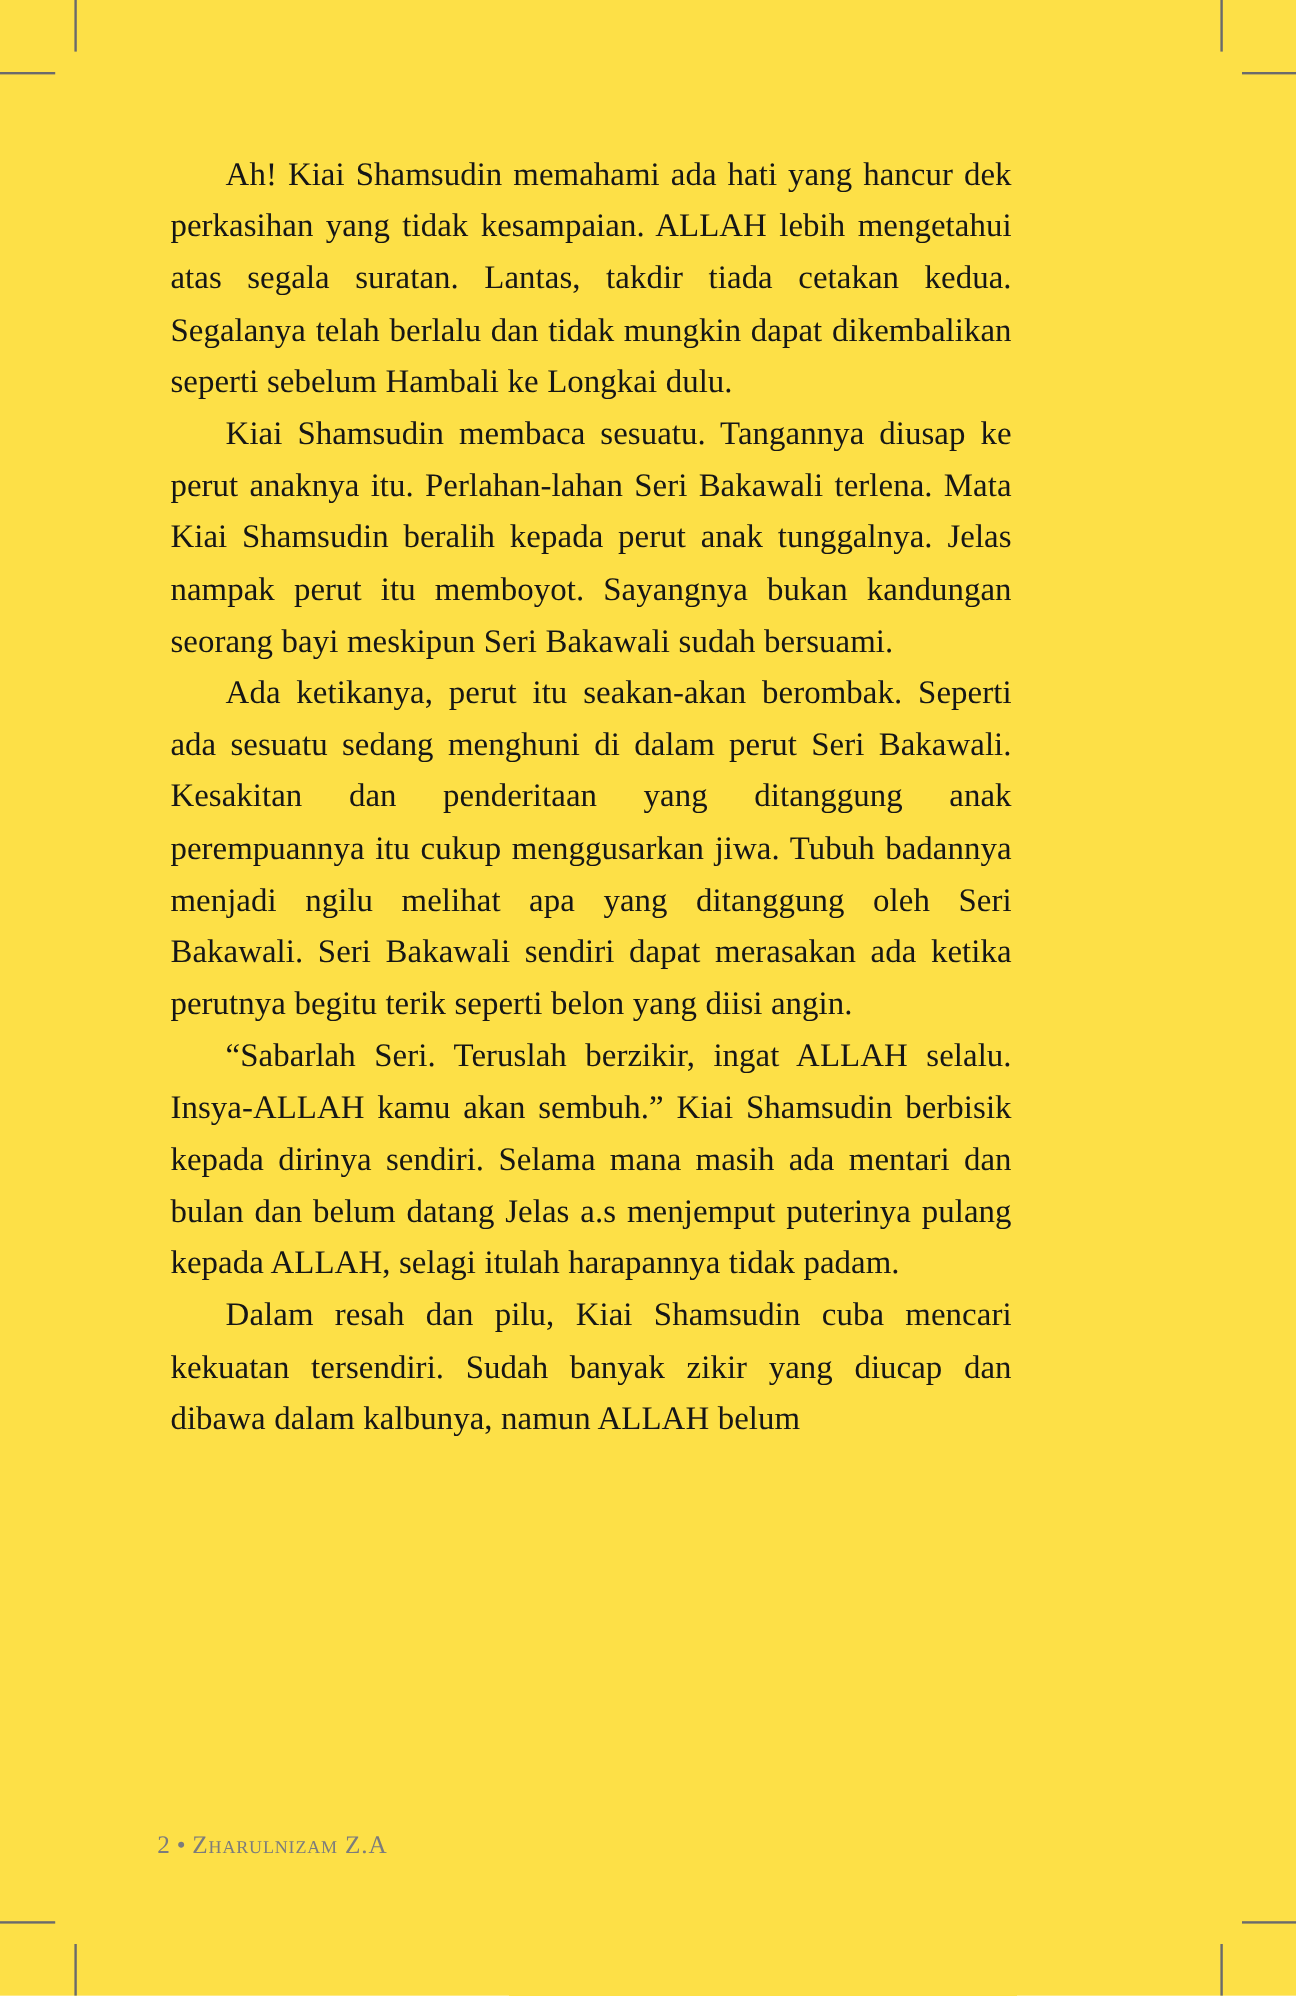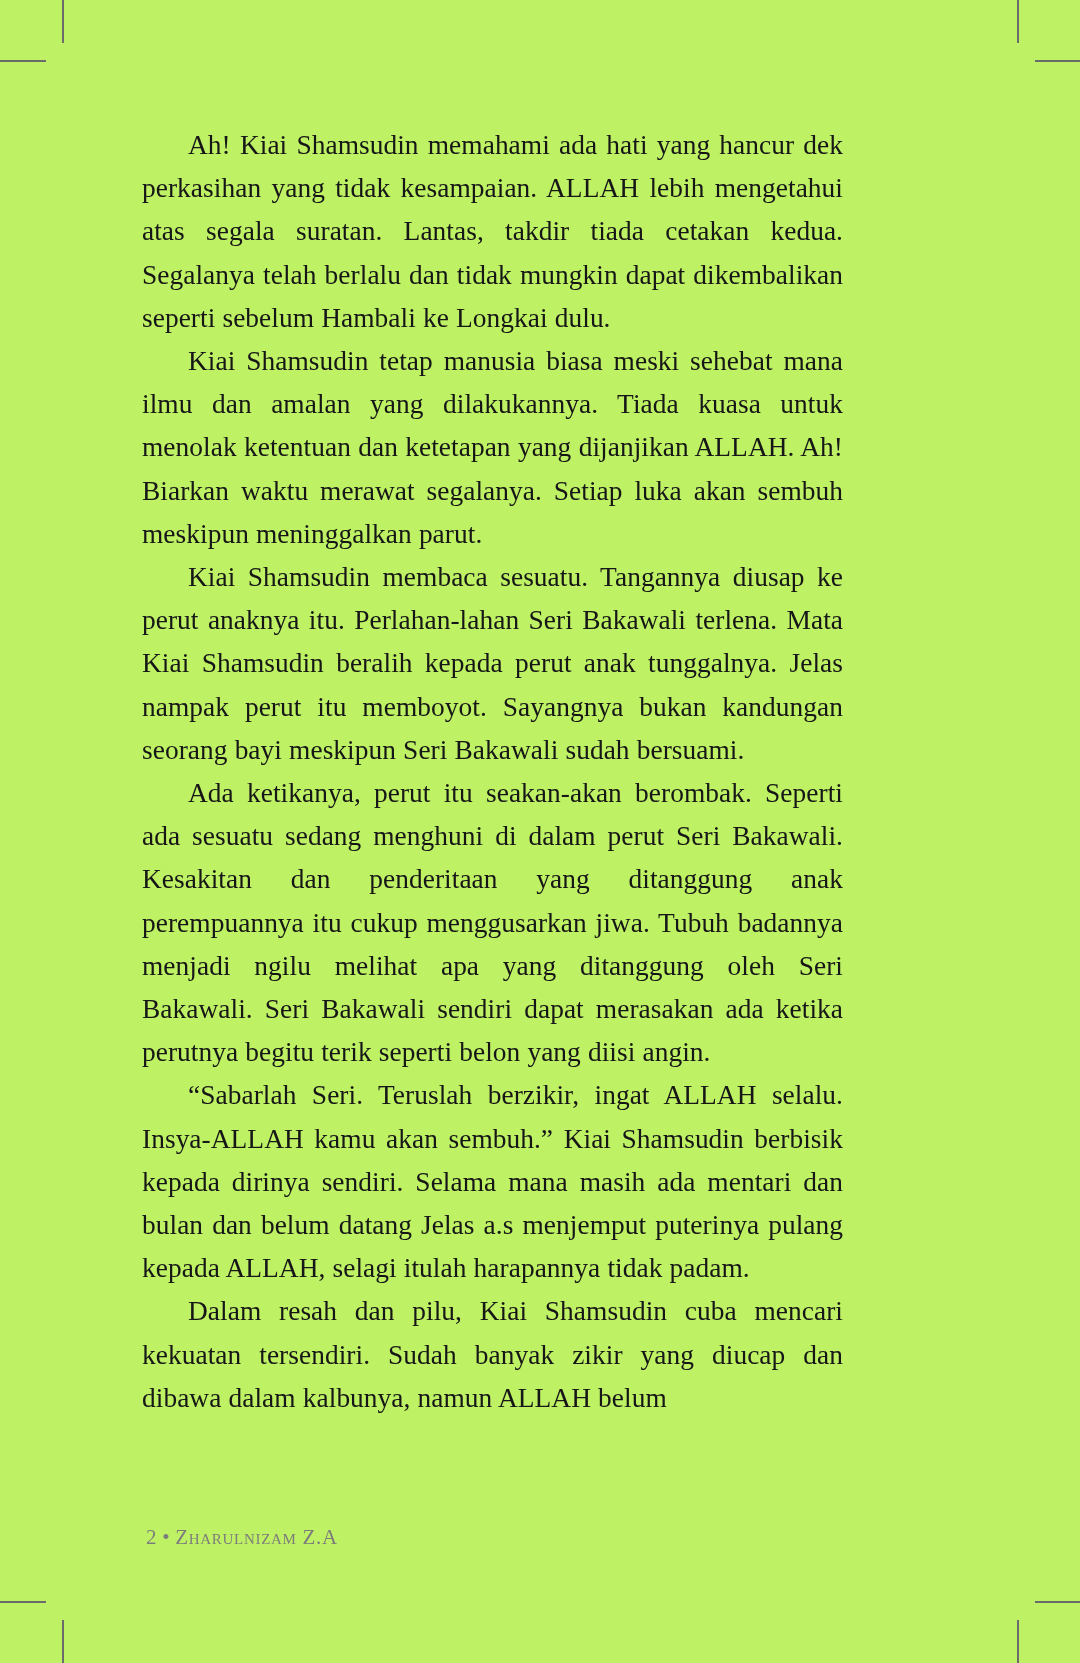--- a/index.html
+++ b/index.html
@@ -15,21 +15,21 @@
     overflow: hidden;
     font-family: "Liberation Serif", "DejaVu Serif", serif;
     color: #161616;
     -webkit-font-smoothing: antialiased;
   }
 
   
   .page-sheet {
     position: absolute;
     inset: 0;
-    background: #bef264;
+    background: #fde047;
   }
 
   
   .crop {
     position: absolute;
     background: #6b6b6b;
   }
   .crop-tl-v { left: 62px;  top: 0;      width: 2px;  height: 43px; }
   .crop-tl-h { left: 0;     top: 60px;   width: 46px; height: 2px;  }
   .crop-tr-v { left: 1017px;top: 0;      width: 2px;  height: 43px; }
@@ -58,21 +58,21 @@
     word-spacing: 0.2px;
     hyphens: none;
   }
 
   
   .para:last-child { margin-bottom: 18px; }
 
   
   .footer {
     position: absolute;
-    left: 146px;
+    left: 131px;
     top: 1524px;
     font-size: 21px;
     line-height: 26px;
     letter-spacing: 0.7px;
     color: #7c7c7c;
     font-variant: small-caps;
     white-space: nowrap;
   }
   .footer .folio { font-variant: normal; }
   .footer .bullet {
@@ -90,21 +90,20 @@
   <div class="crop crop-tl-h"></div>
   <div class="crop crop-tr-v"></div>
   <div class="crop crop-tr-h"></div>
   <div class="crop crop-bl-v"></div>
   <div class="crop crop-bl-h"></div>
   <div class="crop crop-br-v"></div>
   <div class="crop crop-br-h"></div>
 
   <div class="text-block">
     <p class="para">Ah! Kiai Shamsudin memahami ada hati yang hancur dek perkasihan yang tidak kesampaian. ALLAH lebih mengetahui atas segala suratan. Lantas, takdir tiada cetakan kedua. Segalanya telah berlalu dan tidak mungkin dapat dikembalikan seperti sebelum Hambali ke Longkai dulu.</p>
-    <p class="para">Kiai Shamsudin tetap manusia biasa meski sehebat mana ilmu dan amalan yang dilakukannya. Tiada kuasa untuk menolak ketentuan dan ketetapan yang dijanjikan ALLAH. Ah! Biarkan waktu merawat segalanya. Setiap luka akan sembuh meskipun meninggalkan parut.</p>
     <p class="para">Kiai Shamsudin membaca sesuatu. Tangannya diusap ke perut anaknya itu. Perlahan-lahan Seri Bakawali terlena. Mata Kiai Shamsudin beralih kepada perut anak tunggalnya. Jelas nampak perut itu memboyot. Sayangnya bukan kandungan seorang bayi meskipun Seri Bakawali sudah bersuami.</p>
     <p class="para">Ada ketikanya, perut itu seakan-akan berombak. Seperti ada sesuatu sedang menghuni di dalam perut Seri Bakawali. Kesakitan dan penderitaan yang ditanggung anak perempuannya itu cukup menggusarkan jiwa. Tubuh badannya menjadi ngilu melihat apa yang ditanggung oleh Seri Bakawali. Seri Bakawali sendiri dapat merasakan ada ketika perutnya begitu terik seperti belon yang diisi angin.</p>
     <p class="para">“Sabarlah Seri. Teruslah berzikir, ingat ALLAH selalu. Insya-ALLAH kamu akan sembuh.” Kiai Shamsudin berbisik kepada dirinya sendiri. Selama mana masih ada mentari dan bulan dan belum datang Jelas a.s menjemput puterinya pulang kepada ALLAH, selagi itulah harapannya tidak padam.</p>
     <p class="para">Dalam resah dan pilu, Kiai Shamsudin cuba mencari kekuatan tersendiri. Sudah banyak zikir yang diucap dan dibawa dalam kalbunya, namun ALLAH belum</p>
   </div>
 
   <div class="footer">
     <span class="folio">2</span><span class="bullet">•</span><span class="author">Zharulnizam Z.A</span>
   </div>
 

